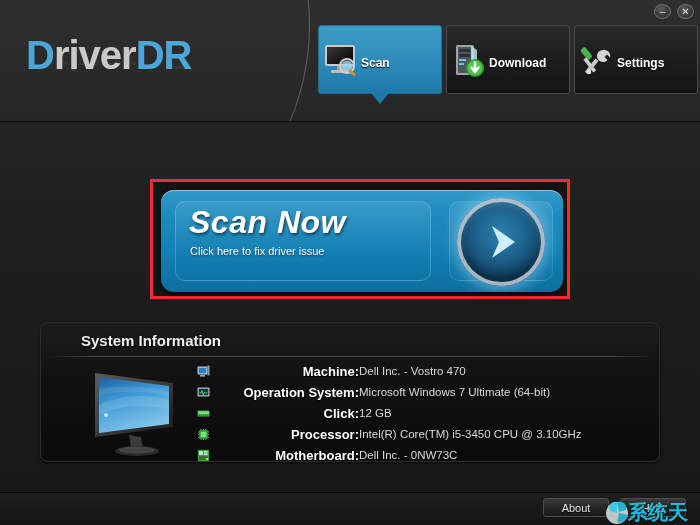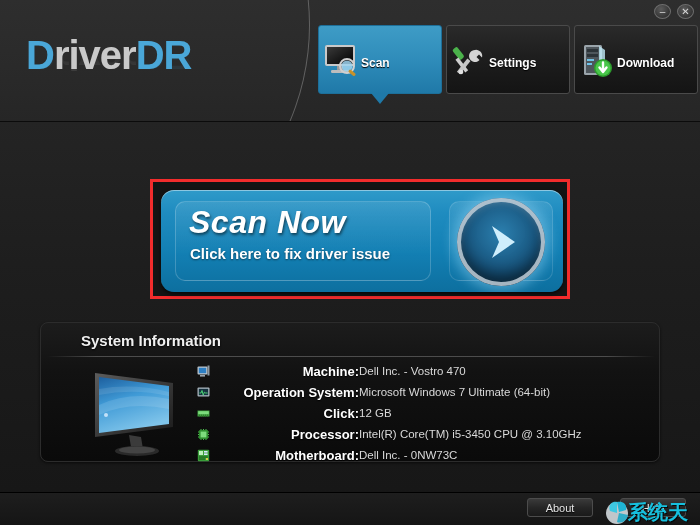--- a/index.html
+++ b/index.html
@@ -135,21 +135,21 @@
     background: linear-gradient(180deg, rgba(255,255,255,.10), rgba(255,255,255,0) 70%);
   }
   #scan-title {
     position: absolute; left: 28px; top: 14px;
     font-size: 32px; font-style: italic; font-weight: bold;
     color: #ffffff; letter-spacing: .5px;
     text-shadow: 1px 2px 3px rgba(0,0,0,.55);
   }
   #scan-sub {
     position: absolute; left: 29px; top: 55px;
-    font-size: 15px; font-weight: bold; color: #ffffff;
+    font-size: 11px; font-weight: normal; color: #ffffff;
     text-shadow: 0 1px 2px rgba(0,0,0,.5);
   }
   #scan-rightpanel {
     position: absolute; left: 288px; top: 11px;
     width: 104px; height: 80px; border-radius: 10px;
     background: linear-gradient(180deg, rgba(255,255,255,.10), rgba(255,255,255,0) 70%);
     border: 1px solid rgba(255,255,255,.14);
   }
   #scan-arrow-btn {
     position: absolute; left: 296px; top: 8px;
@@ -217,21 +217,21 @@
     position: absolute; top: 5px;
     width: 66px; height: 19px;
     border-radius: 3px;
     border: 1px solid #4c4c4c;
     background: linear-gradient(180deg, #3a3a3a 0%, #262626 50%, #1a1a1a 100%);
     color: #e6e6e6; font-size: 11px;
     display: flex; align-items: center; justify-content: center;
     cursor: pointer;
     text-shadow: 0 1px 1px #000;
   }
-  #about-button { left: 527px; }
+  #about-button { left: 543px; }
   #help-button  { left: 620px; }
   #watermark-logo {
     position: absolute; left: 600px; top: 1px;
     width: 34px; height: 32px;
     z-index: 5;
   }
   #watermark-text {
     position: absolute; left: 628px; top: 6px;
     font-size: 20px; font-weight: bold;
     color: #16c0de;
@@ -275,48 +275,48 @@
             <rect x="31" y="26" width="8" height="3.2" rx="1.4" fill="#c8922a" transform="rotate(40 31 26)"></rect>
           </svg>
         </div>
         <div class="tab-label">Scan</div>
         <div class="tab-pointer"></div>
       </div>
 
       <div class="tab">
         <div class="tab-icon">
           <svg width="42" height="38" viewBox="0 0 42 38">
-            <g transform="rotate(0 21 19)">
-              <rect x="8" y="4" width="6" height="13" rx="2" fill="#4bb24b" transform="rotate(-38 11 10)"></rect>
-              <rect x="13" y="14" width="3.6" height="16" fill="#cfcfcf" transform="rotate(-38 14.8 22)"></rect>
-              <path d="M28 7 a6 6 0 1 0 4.5 10 l-3 -3 l2.5 -2.5 l3 3 A6 6 0 0 0 28 7 z" fill="#d4d4d4"></path>
-              <rect x="15" y="15" width="4" height="17" fill="#c6c6c6" transform="rotate(38 17 23)"></rect>
-              <circle cx="14" cy="29" r="2.3" fill="#e2e2e2"></circle>
-            </g>
-          </svg>
-        </div>
-        <div class="tab-label">Settings</div>
-      </div>
-
-      <div class="tab">
-        <div class="tab-icon">
-          <svg width="42" height="38" viewBox="0 0 42 38">
             <rect x="9" y="2" width="18" height="30" rx="1.5" fill="#9aa4ab"></rect>
             <rect x="11" y="4" width="14" height="26" fill="#4e565c"></rect>
             <rect x="12" y="6" width="11" height="3" fill="#2c3338"></rect>
             <rect x="12" y="11" width="11" height="3" fill="#2c3338"></rect>
             <rect x="12" y="16" width="7" height="2" fill="#6fc3e8"></rect>
             <rect x="12" y="20" width="5" height="2" fill="#6fc3e8"></rect>
             <path d="M24 3 L30 7 L30 24 L24 21 Z" fill="#bfeaf8" opacity=".8"></path>
             <circle cx="28" cy="25" r="9" fill="#2d9b2d"></circle>
             <circle cx="28" cy="25" r="7.5" fill="#49c64a"></circle>
             <path d="M28 19.5 L28 26 M24.5 24.5 L28 29 L31.5 24.5" stroke="#fff" stroke-width="2.4" fill="none" stroke-linecap="round" stroke-linejoin="round"></path>
           </svg>
         </div>
         <div class="tab-label">Download</div>
+      </div>
+
+      <div class="tab">
+        <div class="tab-icon">
+          <svg width="42" height="38" viewBox="0 0 42 38">
+            <g transform="rotate(0 21 19)">
+              <rect x="8" y="4" width="6" height="13" rx="2" fill="#4bb24b" transform="rotate(-38 11 10)"></rect>
+              <rect x="13" y="14" width="3.6" height="16" fill="#cfcfcf" transform="rotate(-38 14.8 22)"></rect>
+              <path d="M28 7 a6 6 0 1 0 4.5 10 l-3 -3 l2.5 -2.5 l3 3 A6 6 0 0 0 28 7 z" fill="#d4d4d4"></path>
+              <rect x="15" y="15" width="4" height="17" fill="#c6c6c6" transform="rotate(38 17 23)"></rect>
+              <circle cx="14" cy="29" r="2.3" fill="#e2e2e2"></circle>
+            </g>
+          </svg>
+        </div>
+        <div class="tab-label">Settings</div>
       </div>
 
     </div>
   </div>
 
   <div id="body">
 
     <div id="scan-highlight">
       <div id="scan-button">
         <div id="scan-inner"></div>

